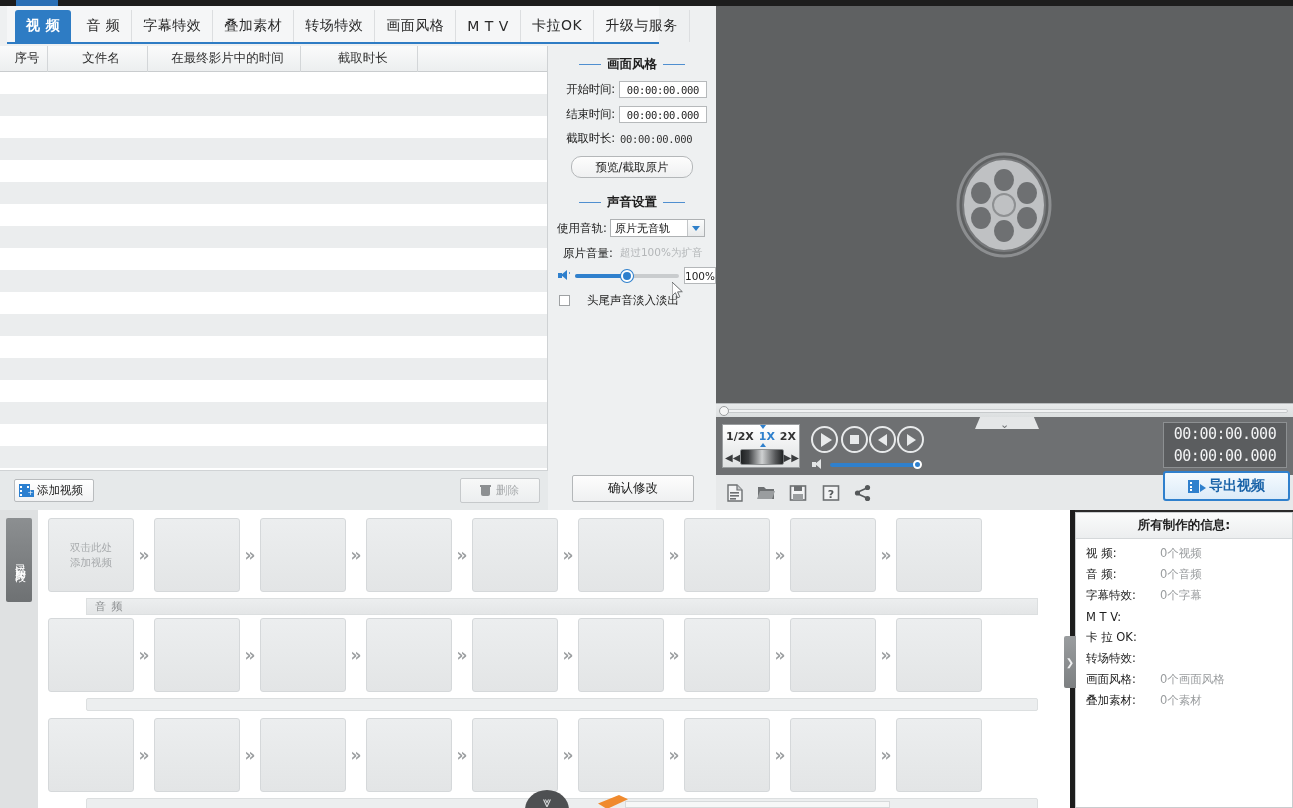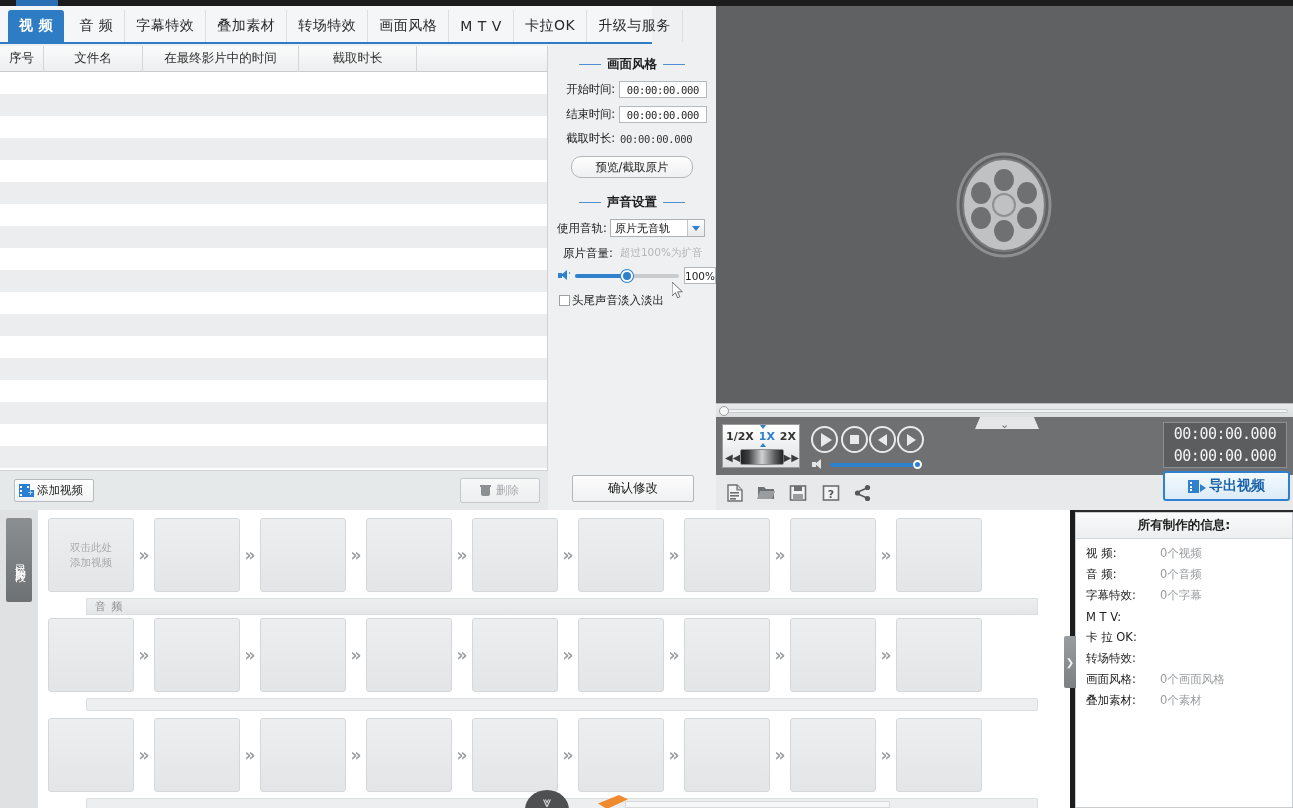--- a/index.html
+++ b/index.html
@@ -13,21 +13,21 @@
   
   .topstrip { position: absolute; left:0; top:0; width:1293px; height:6px; background:#1d1d1d; }
   .topstrip-blue { position:absolute; left:16px; top:0; width:42px; height:6px; background:#2b6fb5; }
 
   
   .leftpanel {
     position: absolute; left:0; top:6px; width:716px; height:504px;
     background:#eef0f1;
   }
   .tabbar {
-    position:absolute; left:0; top:0; width:652px; height:38px;
+    position:absolute; left:7px; top:0; width:652px; height:38px;
     background:#f5f6f7; border-bottom:2px solid #2e7cc4;
     display:flex; align-items:flex-end;
   }
   .tab {
     height:32px; padding:0 11px; display:flex; align-items:center; justify-content:center;
     font-size:14px; color:#2a2a2a; white-space:nowrap; cursor:default;
     border-right:1px solid #dcdee0; letter-spacing:0.5px;
   }
   .tab.active {
     background:#2e7cc4; color:#fff; border-radius:3px 3px 0 0; border-right:none;
@@ -35,21 +35,21 @@
   }
   .tabspacer { flex:1; }
 
   
   .tablehdr {
     position:absolute; left:0; top:40px; width:548px; height:26px;
     background:linear-gradient(#fafbfb,#eceeef); border-bottom:1px solid #c9ccce;
     display:flex; align-items:center; font-size:12.5px; color:#2e2e2e;
   }
   .th { height:26px; display:flex; align-items:center; justify-content:center;
-        border-right:1px solid #d3d6d8; }
+        border-right:1px solid #d3d6d8;margin-left:7px; }
   .th:last-child { border-right:none; }
 
   .listarea {
     position:absolute; left:0; top:66px; width:548px; height:398px;
     background:#fff; overflow:hidden; border-right:1px solid #d2d5d7;
   }
   .zrow { height:22px; }
   .zrow.alt { background:#ebedee; }
 
   .leftsep { position:absolute; left:547px; top:40px; width:1px; height:424px; background:#cfd2d4; }
@@ -123,21 +123,21 @@
   .spk .body { position:absolute; left:0; top:3px; width:4px; height:5px; background:#2f80cd; }
   .spk .cone { position:absolute; left:3px; top:0; width:0; height:0;
      border-top:5.5px solid transparent; border-bottom:5.5px solid transparent; border-right:6px solid #2f80cd; }
   .spk .w1 { position:absolute; left:10px; top:2px; width:2px; height:2px; border-right:1.5px solid #2f80cd; border-radius:0 3px 3px 0; }
   .track { position:relative; width:108px; height:4px; background:#c9ccce; border-radius:2px; cursor:pointer; }
   .track .fill { position:absolute; left:0; top:0; height:4px; width:50%; background:#2f80cd; border-radius:2px; }
   .track .knob { position:absolute; left:50%; top:-4px; margin-left:-6px; width:12px; height:12px;
      background:#2f80cd; border:2px solid #fff; border-radius:50%; box-shadow:0 0 0 1px #2f80cd; }
   .pctbox { width:33px; height:17px; background:#fff; border:1px solid #b4b7b9; font-size:10.5px;
      display:flex; align-items:center; justify-content:center; color:#222; }
-  .ckrow { display:flex; align-items:center; gap:2px; margin-top:9px; padding-left:11px; font-size:11.5px; color:#222; }
+  .ckrow { display:flex; align-items:center; gap:17px; margin-top:9px; padding-left:11px; font-size:11.5px; color:#222; }
   .ckbox { width:11px; height:11px; background:#fff; border:1px solid #9ea1a3; cursor:pointer; }
   .confirmbtn {
     position:absolute; left:24px; top:429px; width:122px; height:27px;
     background:linear-gradient(#fdfdfd,#eff0f1); border:1px solid #b4b7b9; border-radius:2px;
     display:flex; align-items:center; justify-content:center; font-size:12.5px; color:#1a1a1a; cursor:pointer;
   }
   .cursor-arrow { position:absolute; left:672px; top:276px; width:12px; height:17px; z-index:50; }
 
   
   .preview { position:absolute; left:716px; top:6px; width:577px; height:404px; background:#5f6162; }

